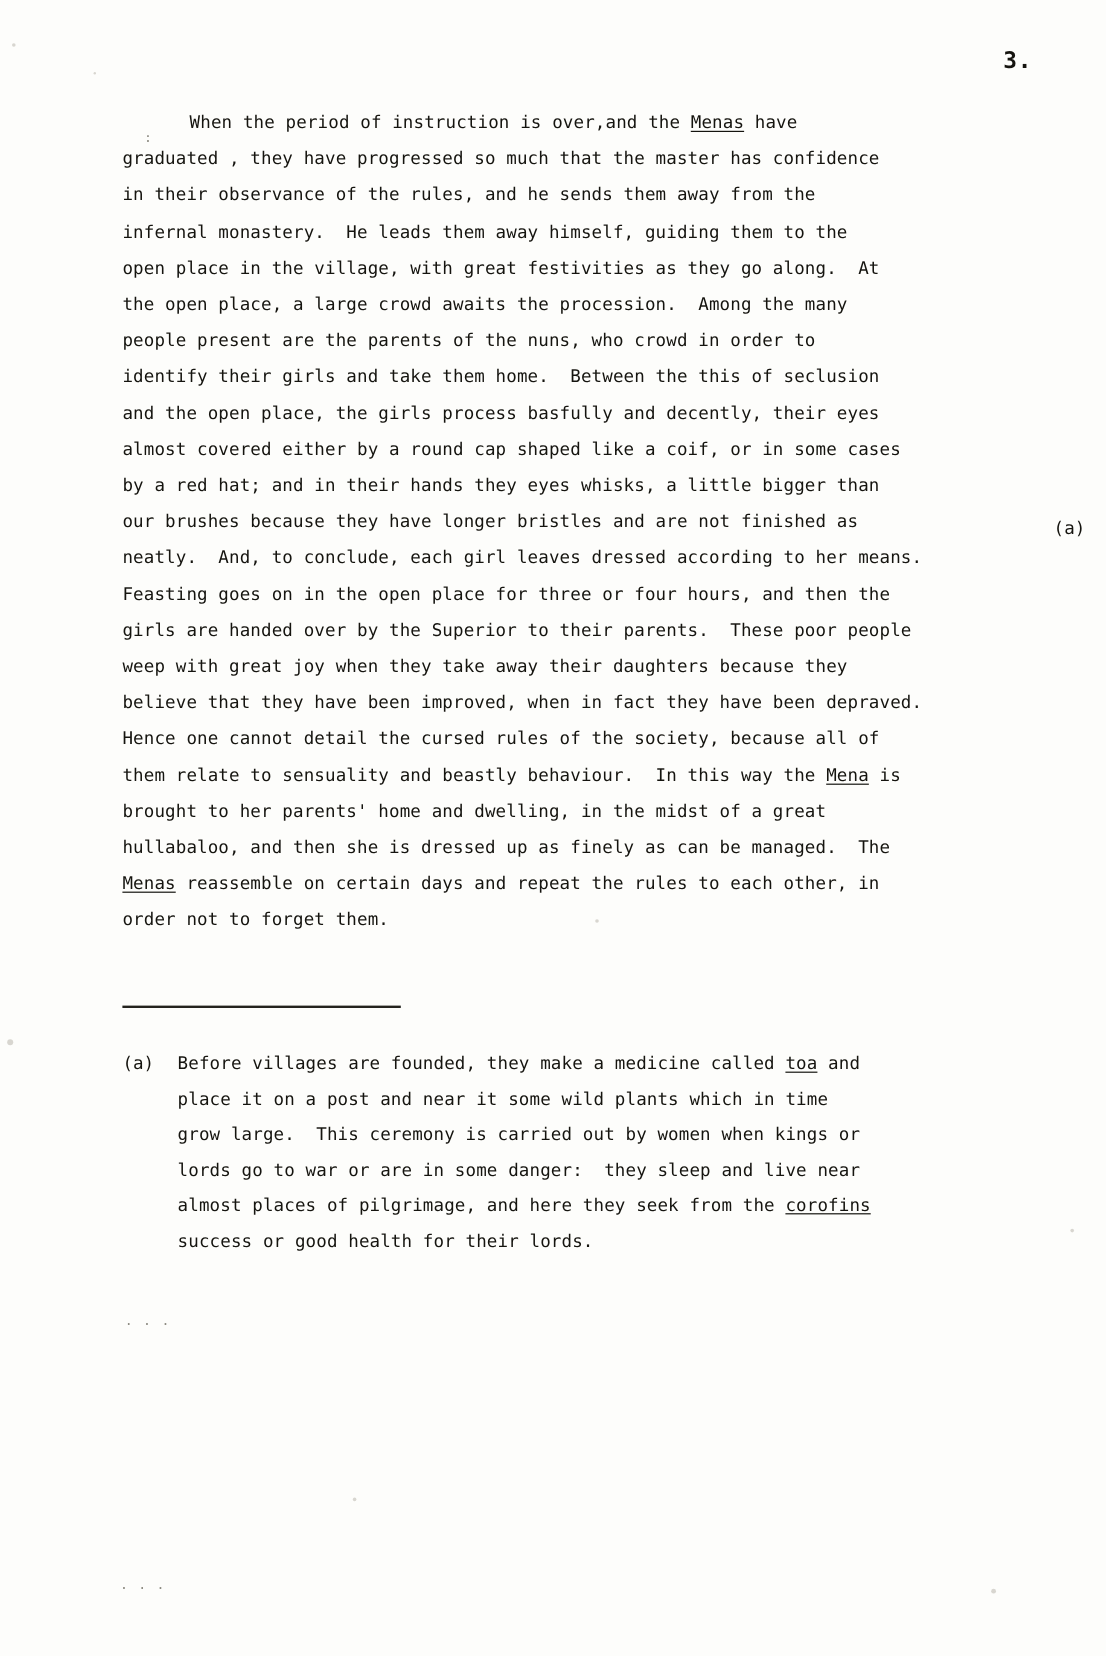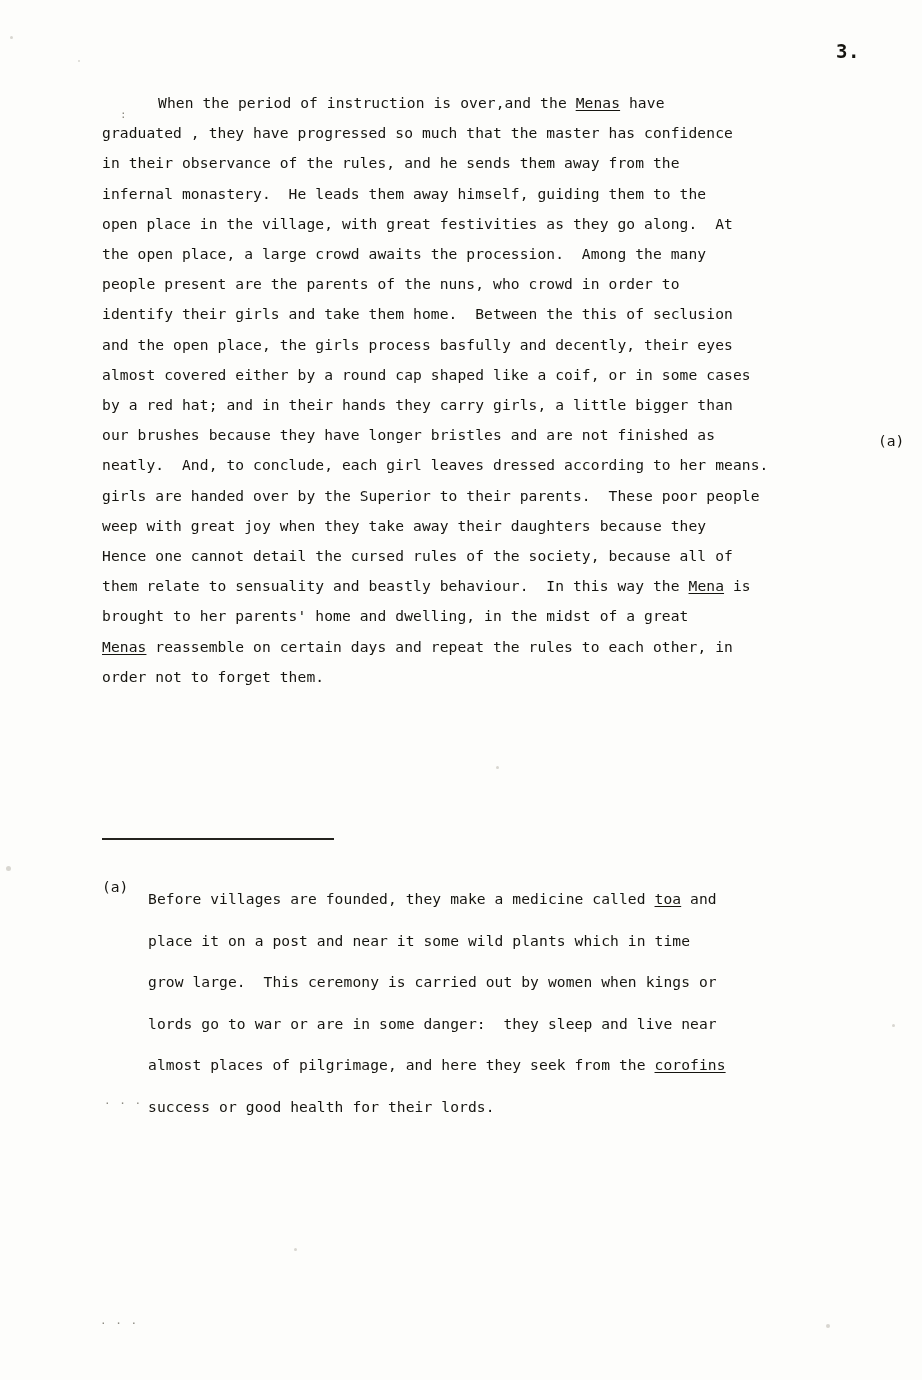--- a/index.html
+++ b/index.html
@@ -76,21 +76,20 @@
     width: 46px;
     flex: 0 0 46px;
     font-size: 14.6px;
     line-height: 29.6px;
   }
   .footnote-body {
     flex: 1 1 auto;
   }
   .footnote-body .line {
     line-height: 29.6px;
-    margin-top: 12px;
   }
   .smudge {
     position: absolute;
     color: #8d8b82;
     font-size: 11px;
     letter-spacing: 1px;
   }
 </style>
 </head>
 <body>
@@ -114,28 +113,31 @@
     <div class="line indent">When the period of instruction is over,and the <span class="u">Menas</span> have</div>
     <div class="line">graduated , they have progressed so much that the master has confidence</div>
     <div class="line">in their observance of the rules, and he sends them away from the</div>
     <div class="line">infernal monastery.  He leads them away himself, guiding them to the</div>
     <div class="line">open place in the village, with great festivities as they go along.  At</div>
     <div class="line">the open place, a large crowd awaits the procession.  Among the many</div>
     <div class="line">people present are the parents of the nuns, who crowd in order to</div>
     <div class="line">identify their girls and take them home.  Between the this of seclusion</div>
     <div class="line">and the open place, the girls process basfully and decently, their eyes</div>
     <div class="line">almost covered either by a round cap shaped like a coif, or in some cases</div>
-    <div class="line">by a red hat; and in their hands they carry girls, a little bigger than</div>
+    <div class="line">by a red hat; and in their hands they eyes whisks, a little bigger than</div>
     <div class="line">our brushes because they have longer bristles and are not finished as</div>
     <div class="line">neatly.  And, to conclude, each girl leaves dressed according to her means.</div>
+    <div class="line">Feasting goes on in the open place for three or four hours, and then the</div>
     <div class="line">girls are handed over by the Superior to their parents.  These poor people</div>
     <div class="line">weep with great joy when they take away their daughters because they</div>
+    <div class="line">believe that they have been improved, when in fact they have been depraved.</div>
     <div class="line">Hence one cannot detail the cursed rules of the society, because all of</div>
     <div class="line">them relate to sensuality and beastly behaviour.  In this way the <span class="u">Mena</span> is</div>
     <div class="line">brought to her parents' home and dwelling, in the midst of a great</div>
+    <div class="line">hullabaloo, and then she is dressed up as finely as can be managed.  The</div>
     <div class="line"><span class="u">Menas</span> reassemble on certain days and repeat the rules to each other, in</div>
     <div class="line">order not to forget them.</div>
   </div>
 
   <div class="marker-a">(a)</div>
 
   <div class="rule"></div>
 
   <div class="footnote">
     <div class="footnote-label">(a)</div>

